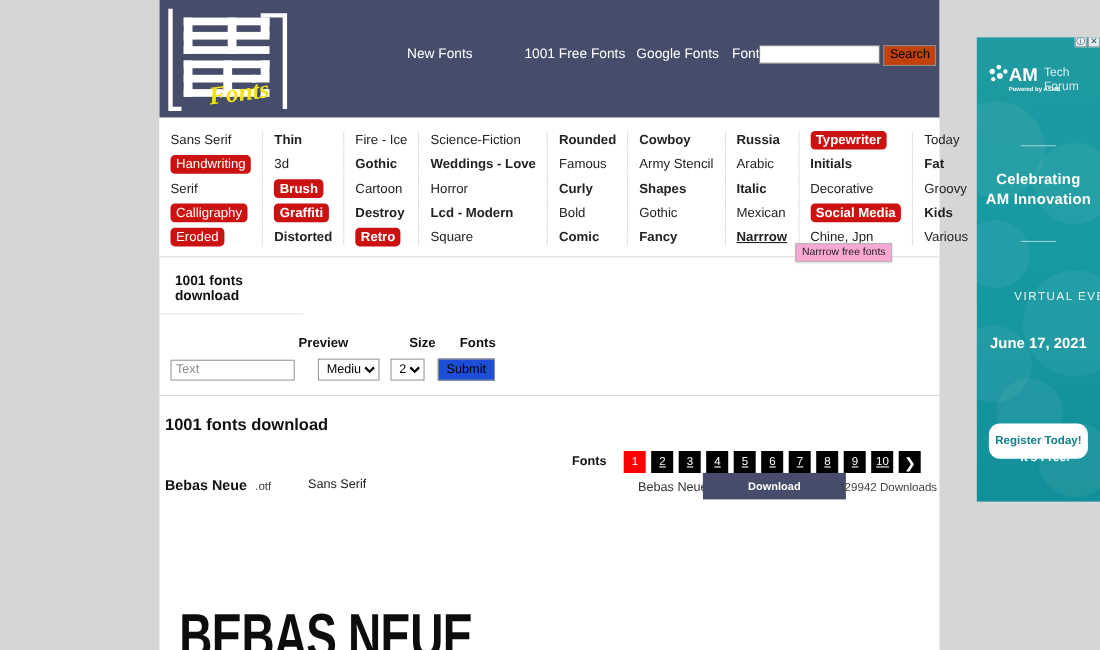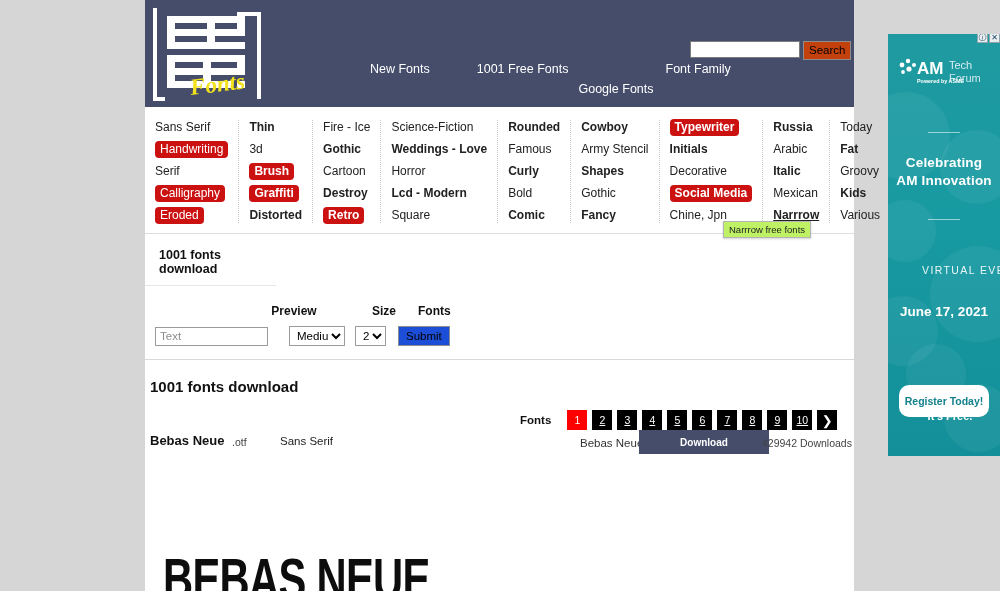--- a/index.html
+++ b/index.html
@@ -40,21 +40,21 @@
   }
   .nav-link {
     color: #ffffff;
     font-size: 12.5px;
     text-decoration: none;
     white-space: nowrap;
     cursor: pointer;
   }
   .nav-gap-1 { margin-right: 47px; }
   .nav-gap-2 { margin-right: 10px; }
-  .nav-gap-3 { margin-right: 12px; margin-top: 40px; }
+  .nav-gap-3 { margin-right: 12px; }
   #search-wrap {
     position: absolute;
     left: 545px; top: 41px;
     display: flex;
     align-items: flex-start;
   }
   #search-input {
     width: 110px; height: 17px;
     border: 1px solid #7b7b7b;
     background: #fff;
@@ -109,21 +109,21 @@
     height: 17px;
     line-height: 15px;
     margin: -1px 0;
   }
   .cat.badge.bold { font-weight: bold; }
   .cat.underline { text-decoration: underline; font-weight: bold; }
 
   #tooltip {
     position: absolute;
     left: 578px; top: 114px;
-    background: #bef264;
+    background: #f9a8d4;
     border: 1px solid #b4b4b4;
     font-size: 9.5px;
     color: #222;
     padding: 2px 5px;
     white-space: nowrap;
     box-shadow: 0 1px 2px rgba(0,0,0,.18);
   }
 
   
   #panel {
@@ -434,32 +434,32 @@
       <span class="cat bold">Comic</span>
     </div>
     <div class="cat-col">
       <span class="cat bold">Cowboy</span>
       <span class="cat">Army Stencil</span>
       <span class="cat bold">Shapes</span>
       <span class="cat">Gothic</span>
       <span class="cat bold">Fancy</span>
     </div>
     <div class="cat-col">
+      <span class="cat bold">Russia</span>
+      <span class="cat">Arabic</span>
+      <span class="cat bold">Italic</span>
+      <span class="cat">Mexican</span>
+      <span class="cat underline">Narrrow</span>
+    </div>
+    <div class="cat-col">
       <span class="cat badge bold">Typewriter</span>
       <span class="cat bold">Initials</span>
       <span class="cat">Decorative</span>
       <span class="cat badge bold">Social Media</span>
       <span class="cat">Chine, Jpn</span>
-    </div>
-    <div class="cat-col">
-      <span class="cat bold">Russia</span>
-      <span class="cat">Arabic</span>
-      <span class="cat bold">Italic</span>
-      <span class="cat">Mexican</span>
-      <span class="cat underline">Narrrow</span>
     </div>
     <div class="cat-col">
       <span class="cat">Today</span>
       <span class="cat bold">Fat</span>
       <span class="cat">Groovy</span>
       <span class="cat bold">Kids</span>
       <span class="cat">Various</span>
     </div>
 
     <div id="tooltip">Narrrow free fonts</div>

